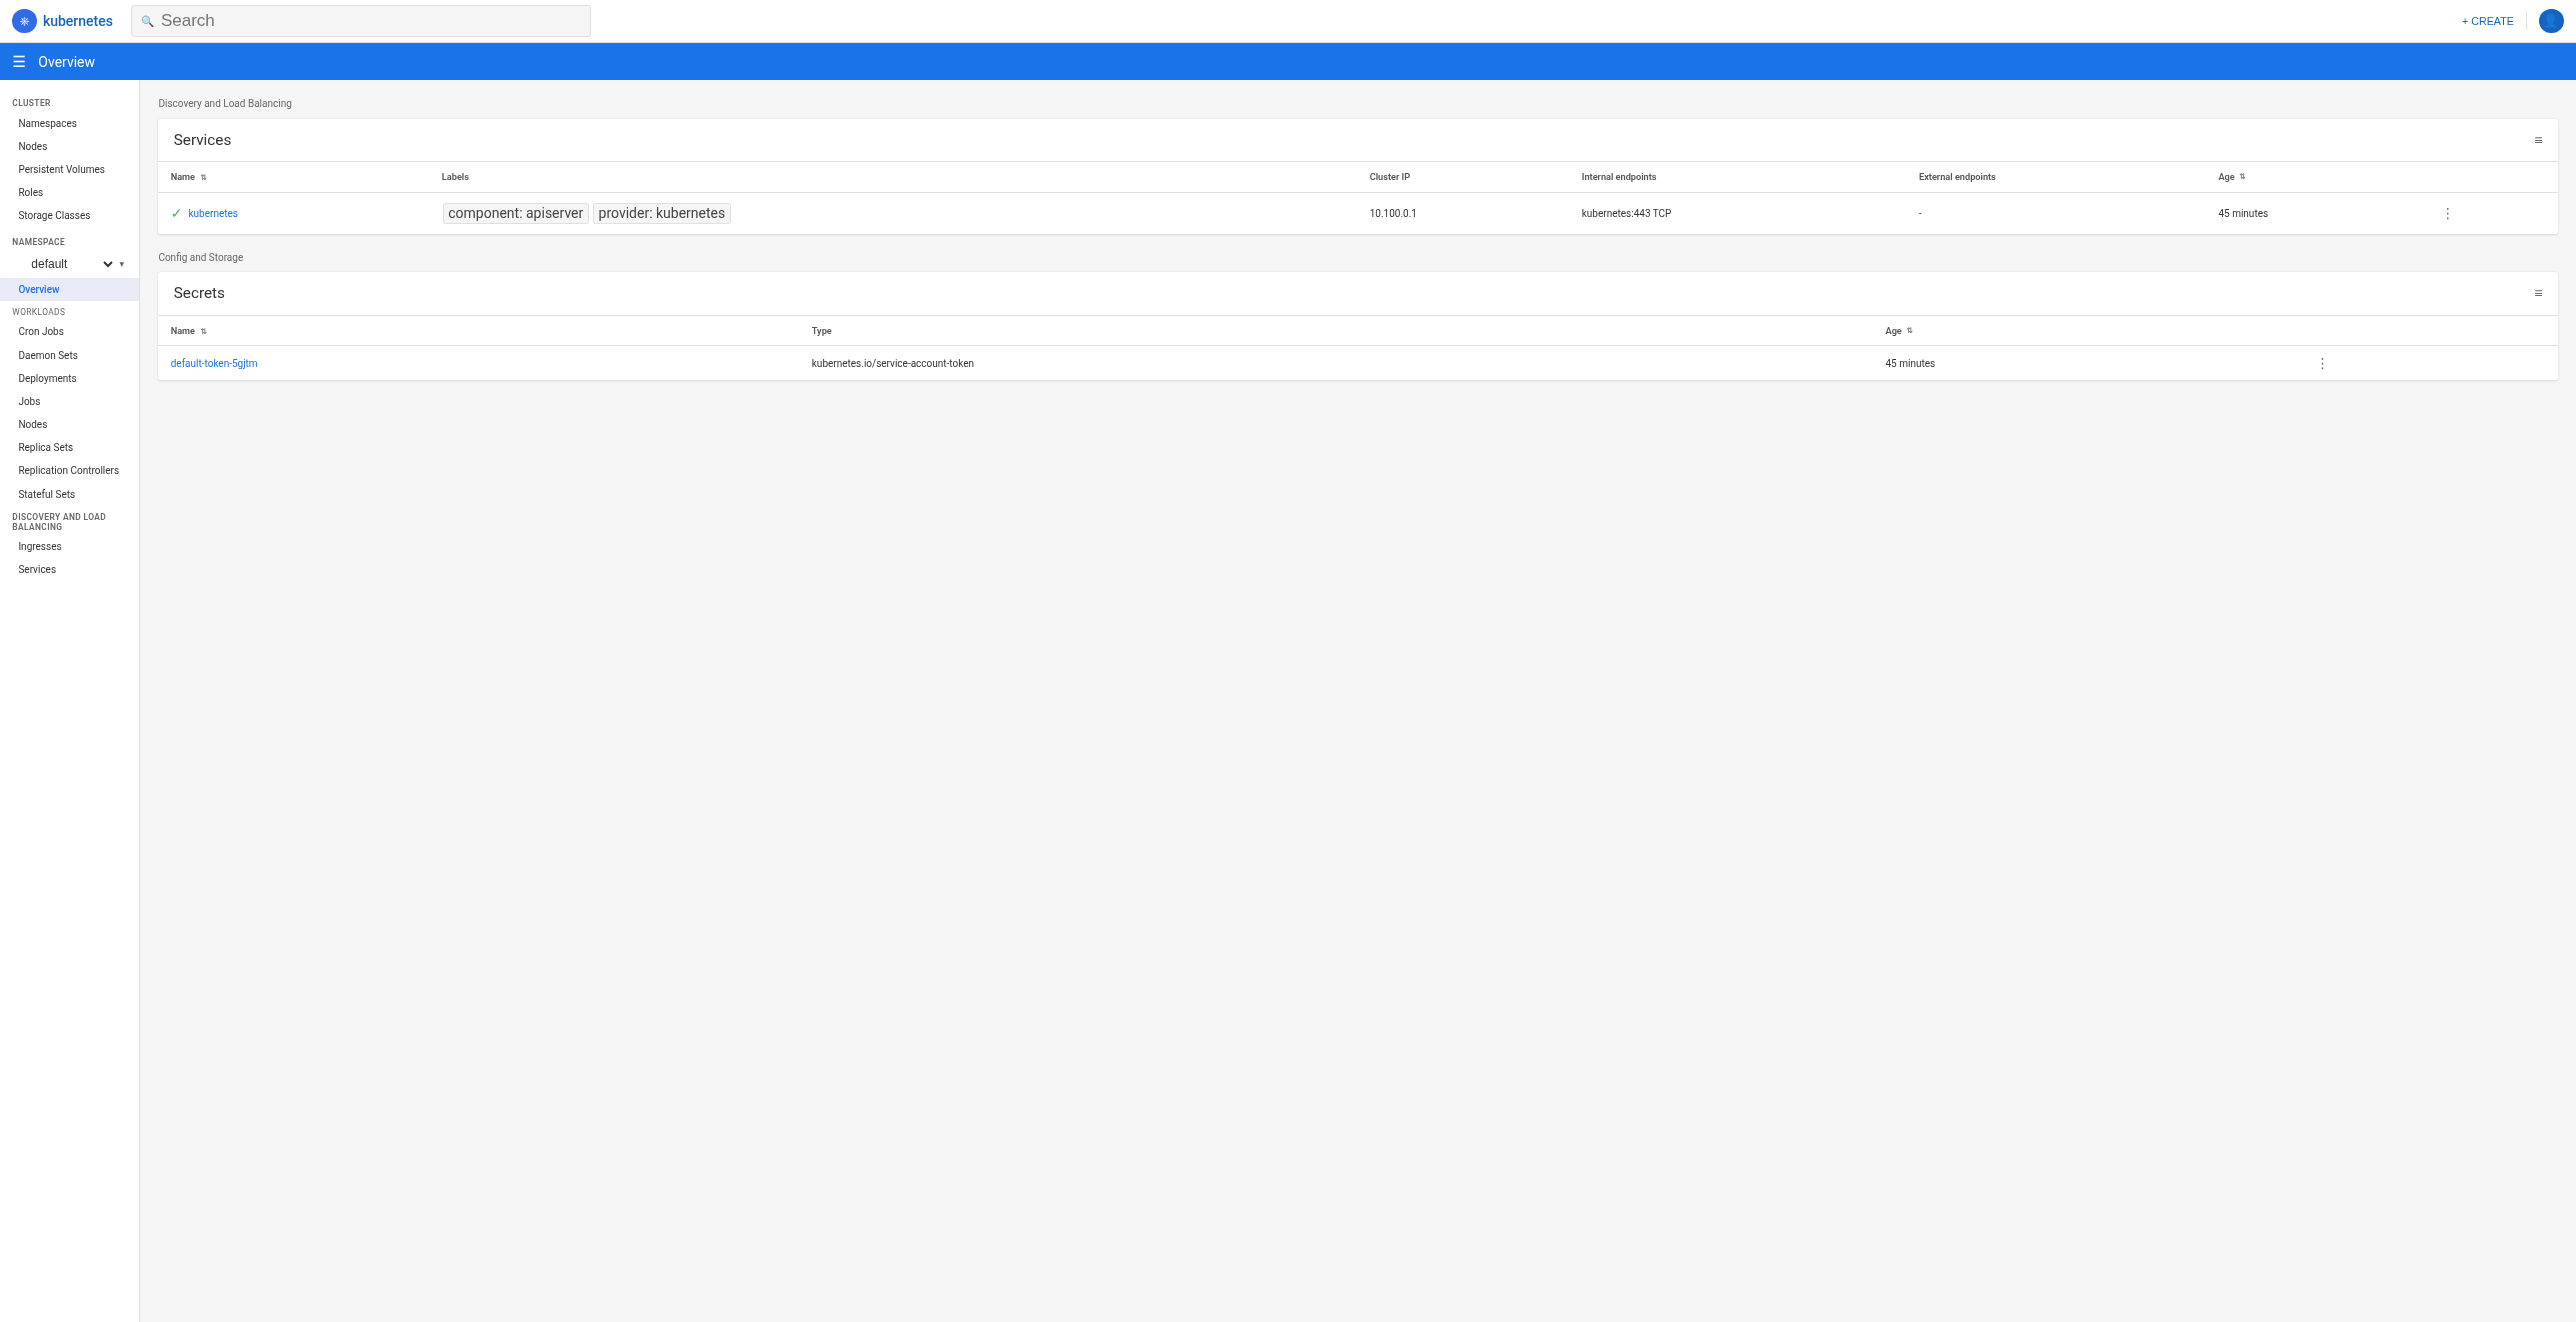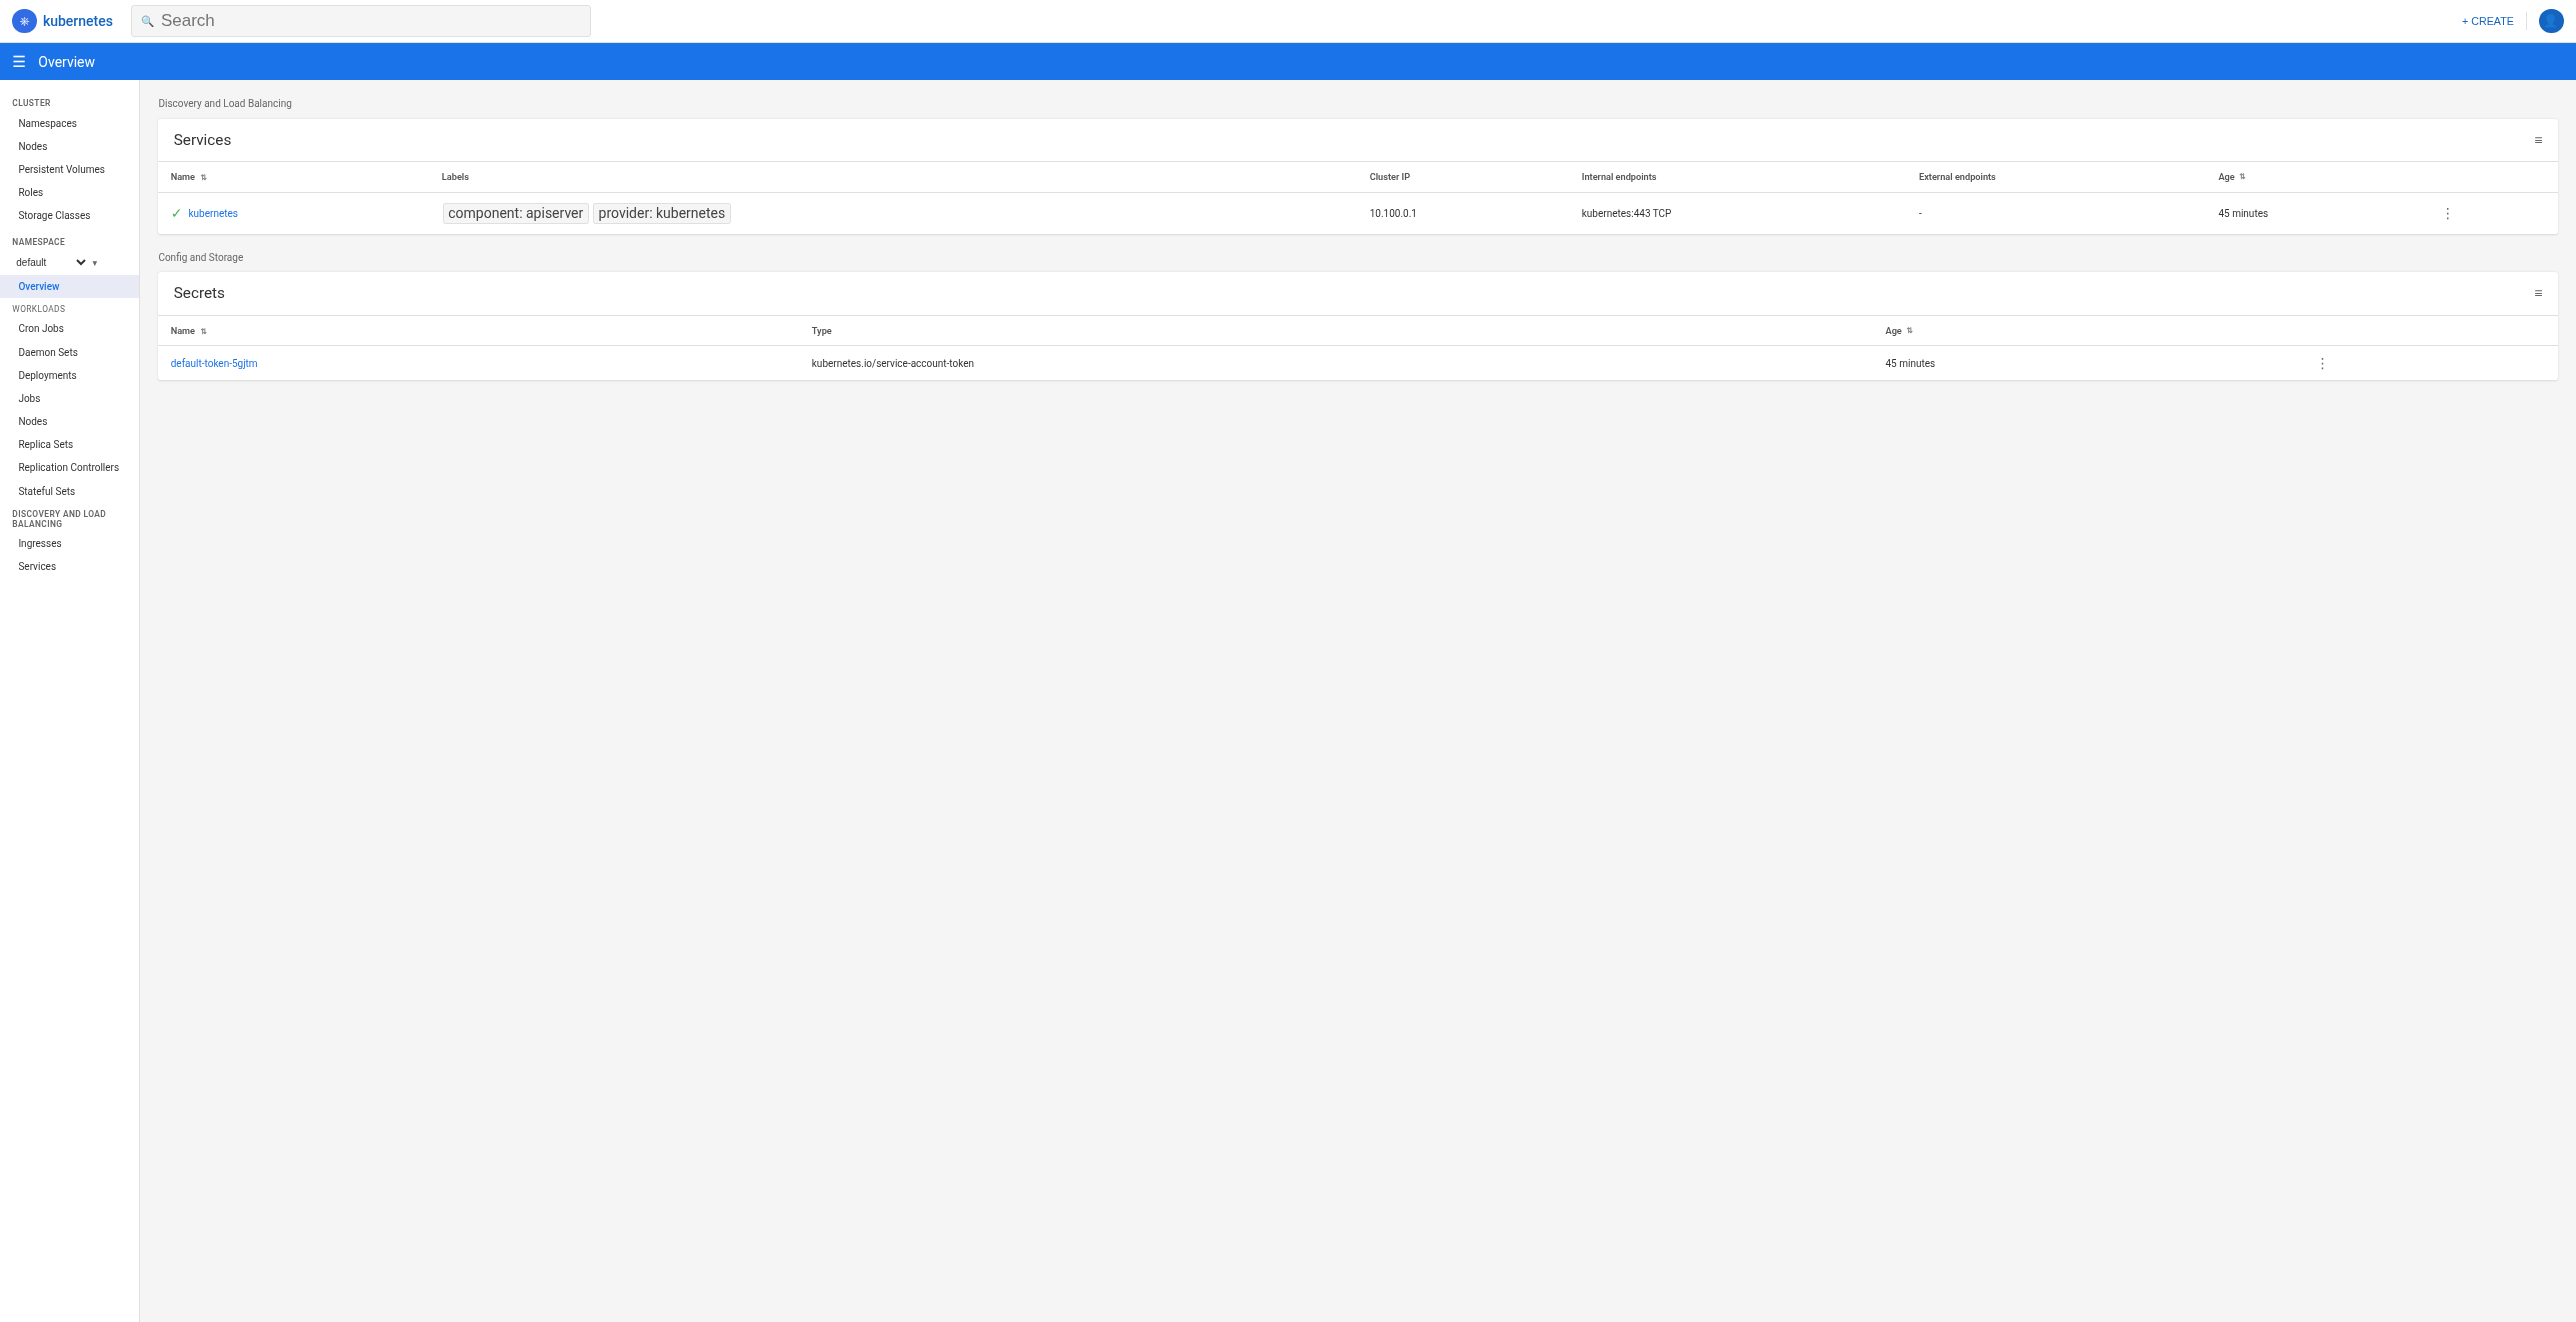--- a/index.html
+++ b/index.html
@@ -151,24 +151,25 @@
       display: flex;
       align-items: center;
       padding: 6.1px 12.3px;
       gap: 3.1px;
       font-size: 10px;
       cursor: pointer;
     }
     .namespace-selector select {
       border: none;
       outline: none;
-      font-size: 10px;
+      font-size: 12px;
       background: transparent;
       cursor: pointer;
       color: #333;
+      margin-left: 15px;
     }
 
     
     .main {
       flex: 1;
       padding: 18.4px;
       min-height: calc(100vh - 80px);
     }
 
     .section-title {

